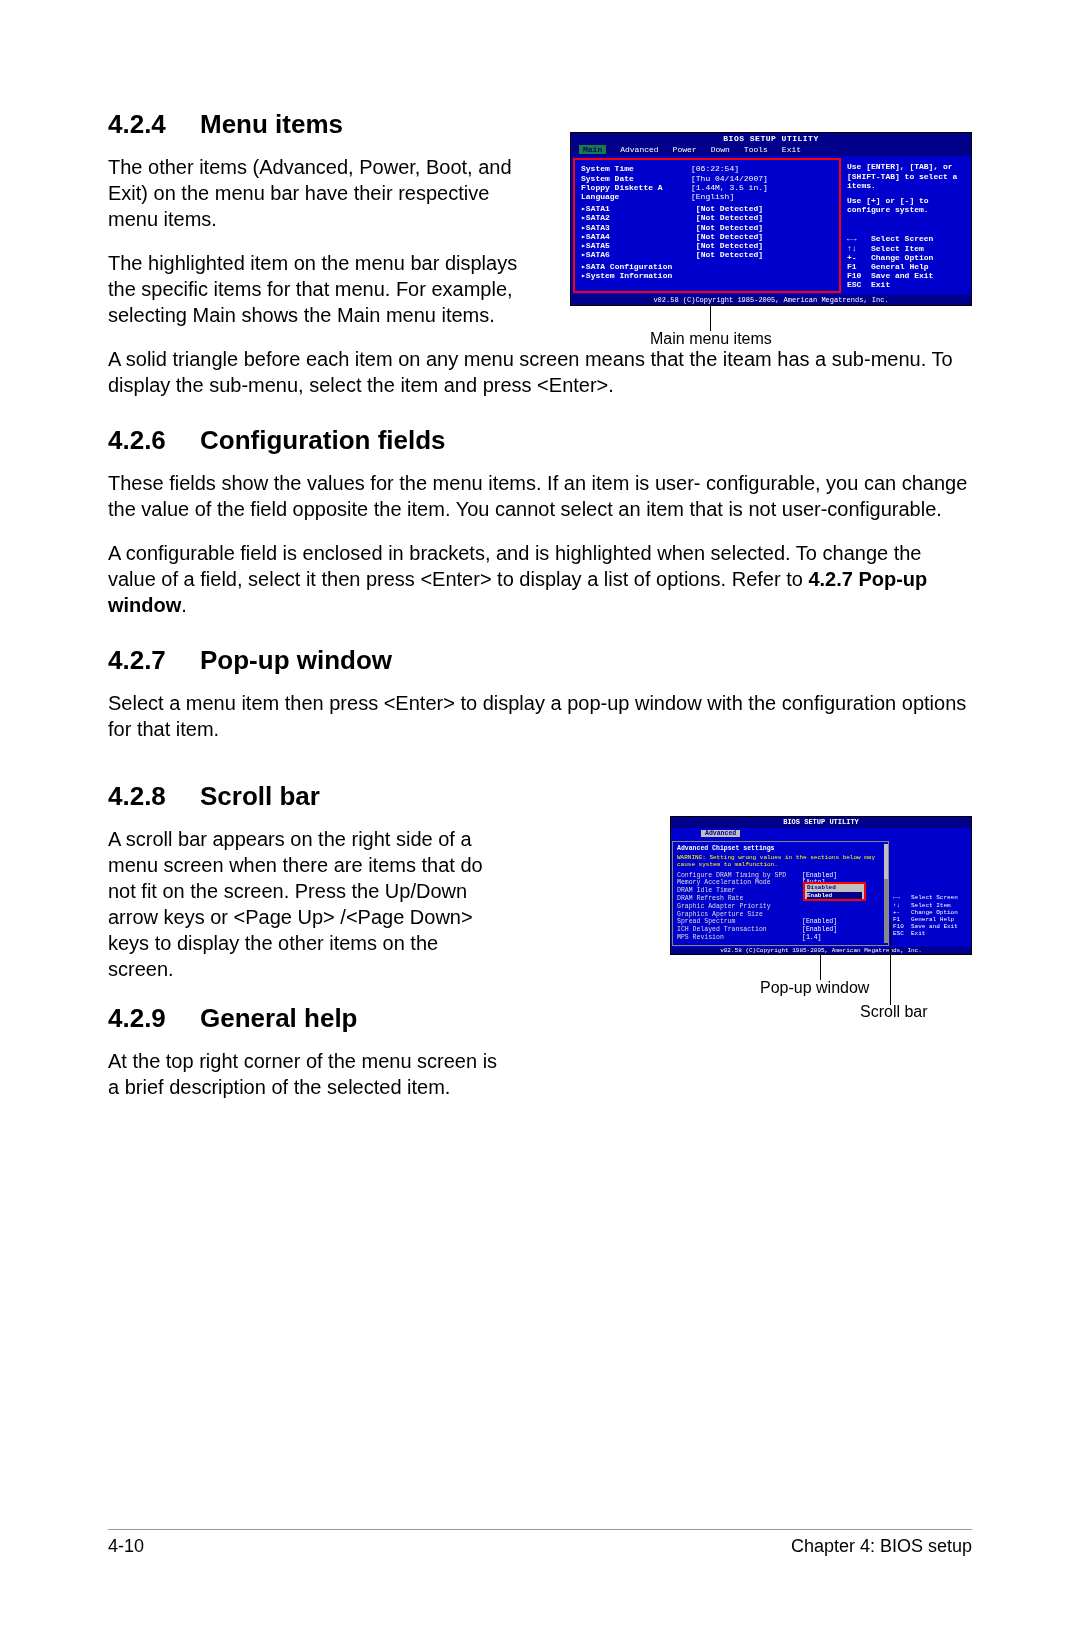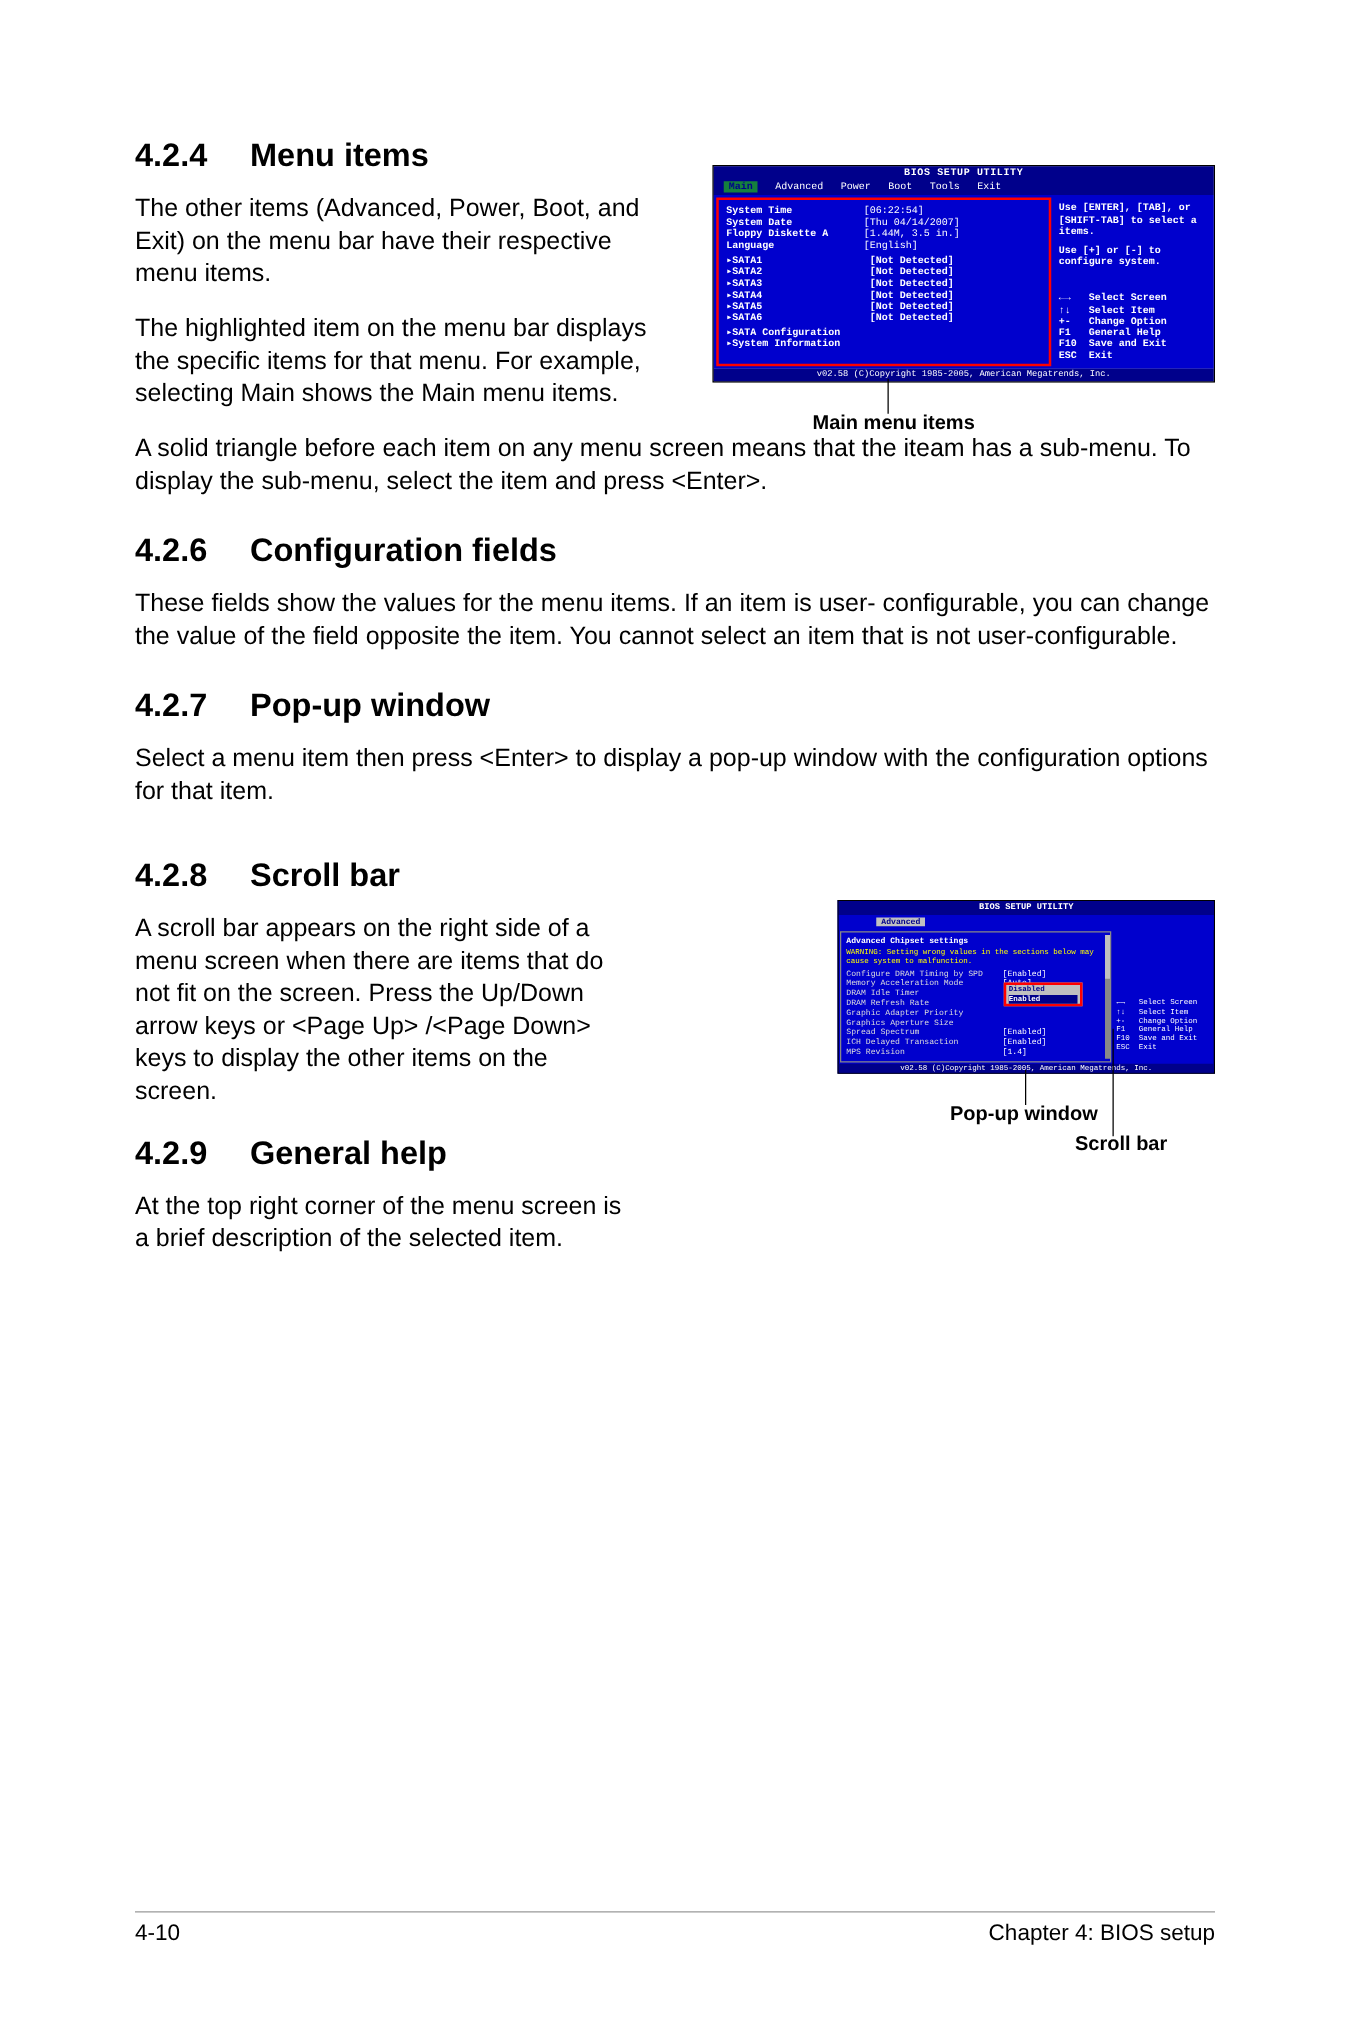--- a/index.html
+++ b/index.html
@@ -117,21 +117,21 @@
     position: absolute;
     top: -3px;
     width: 1px;
     height: 28px;
     background: #000;
   }
   .fig-pointer .lbl {
     position: absolute;
     top: 24px;
     font-size: 16px;
-    font-weight: bold;
+    font-weight: normal;
     white-space: nowrap;
   }
 
   
   .bios2 {
     width: 300px;
     background: #0000cd;
     border: 1px solid #000;
     font-family: "Courier New", monospace;
     font-size: 6.5px;
@@ -237,21 +237,21 @@
       <p>The other items (Advanced, Power, Boot, and Exit) on the menu bar have their respective menu items.</p>
       <p>The highlighted item on the menu bar displays the specific items for that menu. For example, selecting Main shows the Main menu items.</p>
     </div>
     <div class="col-fig" style="margin-top:22px">
       <div class="bios1">
         <div class="titlebar">BIOS SETUP UTILITY</div>
         <div class="menubar">
           <span class="sel">Main</span>
           <span>Advanced</span>
           <span>Power</span>
-          <span>Boot</span>
+          <span>Down</span>
           <span>Tools</span>
           <span>Exit</span>
         </div>
         <div class="body">
           <div class="leftpane">
             <div class="row1">
                   <span class="lab">System Time</span>
                   <span class="val">[06:22:54]</span>
                 </div>
             <div class="row1">
@@ -339,20 +339,21 @@
         <div class="line" style="left:140px"></div>
         <div class="lbl" style="left:80px">Main menu items</div>
       </div>
     </div>
   </div>
 
   <p>A solid triangle before each item on any menu screen means that the iteam has a sub-menu. To display the sub-menu, select the item and press &lt;Enter&gt;.</p>
 
   <h2 style="margin-top:28px"><span class="num">4.2.6</span><span>Configuration fields</span></h2>
   <p>These fields show the values for the menu items. If an item is user- configurable, you can change the value of the field opposite the item. You cannot select an item that is not user-configurable.</p>
+  <p class="refer"><span>A configurable field is enclosed in brackets, and is highlighted when selected. To change the value of a field, select it then press &lt;Enter&gt; to display a list of options. Refer to </span><b>4.2.7 Pop-up window</b><span>.</span></p>
 
   <h2 style="margin-top:28px"><span class="num">4.2.7</span><span>Pop-up window</span></h2>
   <p>Select a menu item then press &lt;Enter&gt; to display a pop-up window with the configuration options for that item.</p>
 
   <div class="row" style="margin-top:40px">
     <div class="col-text" style="flex:0 0 400px">
       <h2><span class="num">4.2.8</span><span>Scroll bar</span></h2>
       <p>A scroll bar appears on the right side of a menu screen when there are items that do not fit on the screen. Press the Up/Down arrow keys or &lt;Page Up&gt; /&lt;Page Down&gt; keys to display the other items on the screen.</p>
 
       <h2 style="margin-top:22px"><span class="num">4.2.9</span><span>General help</span></h2>

